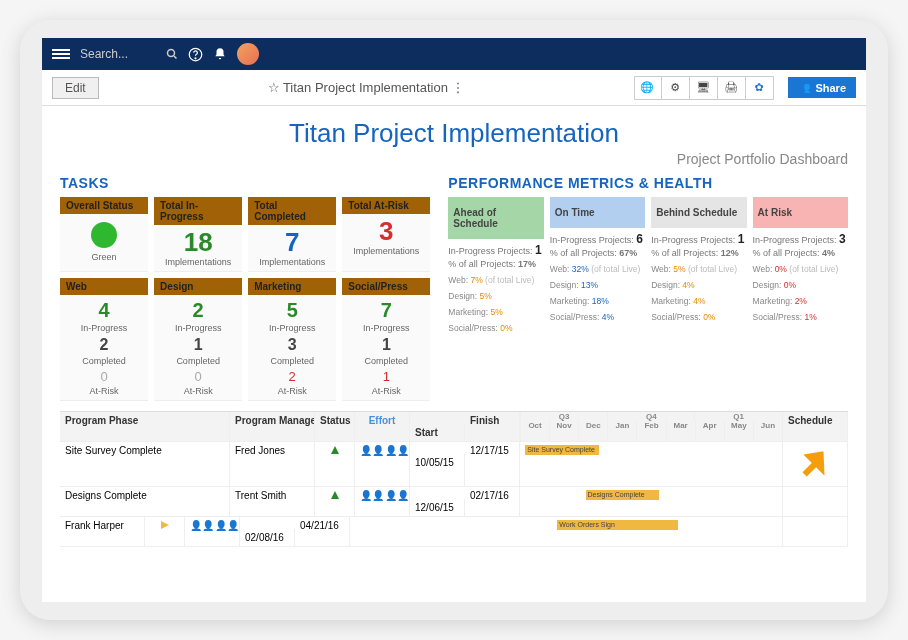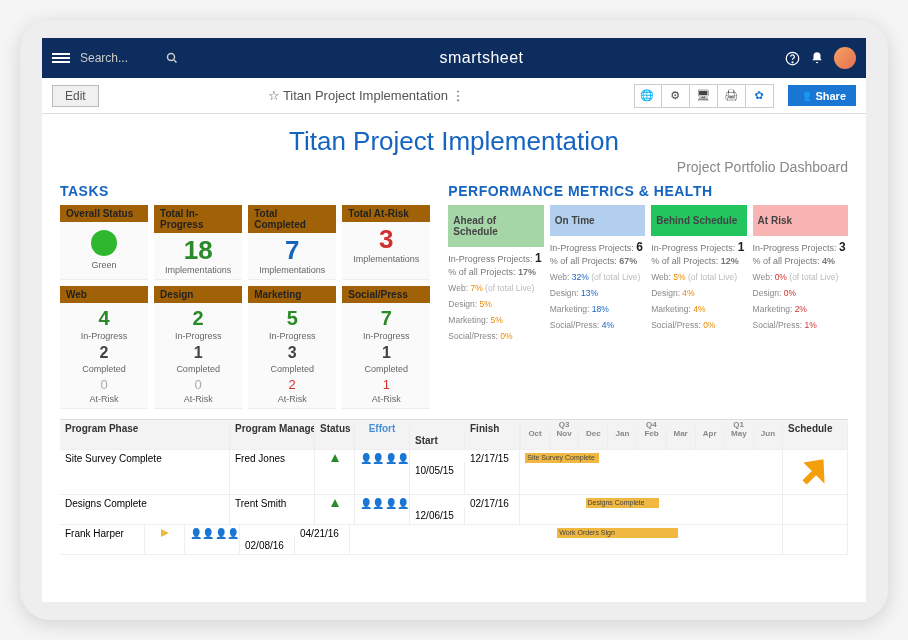--- a/index.html
+++ b/index.html
@@ -1,19 +1,19 @@
 <!DOCTYPE html>
 <html><head>
 <meta charset="utf-8">
 <style>
 * { box-sizing: border-box; margin: 0; padding: 0; }
 body { font-family: -apple-system, BlinkMacSystemFont, "Segoe UI", Arial, sans-serif; background: #f5f5f5; display: flex; align-items: center; justify-content: center; min-height: 640px; padding: 20px; }
 .device { width: 870px; height: 600px; background: #eeeeee; border-radius: 30px; padding: 18px 22px; box-shadow: 0 4px 20px rgba(0,0,0,0.15); position: relative; overflow: hidden; }
 .screen { width: 100%; height: 100%; background: #fff; display: flex; flex-direction: column; overflow: hidden; }
-.topbar { background: #0c2d5d; color: #fff; display: flex; align-items: center; height: 40px; padding: 0 10px; gap: 10px; }
+.topbar { background: #0c2d5d; color: #fff; display: flex; align-items: center; height: 32px; padding: 0 10px; gap: 10px; }
 .hamburger { width: 18px; height: 14px; cursor: pointer; }
 .hamburger span { display: block; height: 2px; background: #fff; margin: 2px 0; }
 .search-wrap { display: flex; align-items: center; gap: 6px; }
 .search { background: transparent; border: none; color: #ccc; font-size: 12px; width: 80px; outline: none; }
 .search::placeholder { color: #ccc; }
 .brand { flex: 1; text-align: center; font-size: 16px; font-weight: 400; letter-spacing: 0.5px; }
 .top-icons { display: flex; align-items: center; gap: 10px; }
 .avatar { width: 22px; height: 22px; border-radius: 50%; background: linear-gradient(135deg,#f4a261,#e76f51); }
 .icon-btn { cursor: pointer; }
 
@@ -46,21 +46,21 @@
 .green { color: #2a8a2a; }
 .orange { color: #e68a00; }
 .red { color: #d32f2f; }
 .blue { color: #1565c0; }
 
 .perf-row { display: flex; gap: 6px; margin-bottom: 8px; }
 .perf-col { flex: 1; font-size: 9px; color: #444; }
 .perf-head { font-size: 10px; font-weight: bold; padding: 10px 5px; margin-bottom: 4px; }
 .ph-green { background: #a5d6a7; }
 .ph-blue { background: #b3cfef; }
-.ph-yellow { background: #22c55e; }
+.ph-yellow { background: #e5e5e5; }
 .ph-red { background: #f8b3b3; }
 .perf-line { margin: 2px 0; color: #777; }
 .perf-line b { color: #222; font-size: 12px; }
 .perf-pct { color: inherit; font-weight: bold; }
 .perf-sub { margin-top: 6px; font-size: 8.5px; color: #888; }
 .faint { color: #bbb; }
 
 .grid { border-top: 1px solid #ddd; margin-top: 4px; font-size: 10px; }
 .grid-head, .grid-row { display: flex; border-bottom: 1px solid #eee; }
 .grid-head { background: #f3f3f3; font-weight: bold; color: #333; }
@@ -94,21 +94,20 @@
           <span></span>
           <span></span>
         </div>
     <div class="search-wrap">
       <input class="search" placeholder="Search..." style="">
       <svg width="12" height="12" viewBox="0 0 24 24" fill="none" stroke="#ccc" stroke-width="3">
             <circle cx="10" cy="10" r="7"></circle>
             <line x1="21" y1="21" x2="16" y2="16"></line>
           </svg>
     </div>
-    <div class="brand">smartsheet</div>
     <div class="top-icons">
       <svg width="15" height="15" viewBox="0 0 24 24" fill="none" stroke="#fff" stroke-width="2" class="icon-btn">
             <circle cx="12" cy="12" r="10"></circle>
             <path d="M9 9a3 3 0 1 1 4 3c-1 .5-1 1-1 2"></path>
             <circle cx="12" cy="18" r="0.8" fill="#fff"></circle>
           </svg>
       <svg width="14" height="14" viewBox="0 0 24 24" fill="#fff" class="icon-btn">
             <path d="M12 2a6 6 0 0 0-6 6v5l-2 3h16l-2-3V8a6 6 0 0 0-6-6z"></path>
             <path d="M10 19a2 2 0 0 0 4 0"></path>
           </svg>

